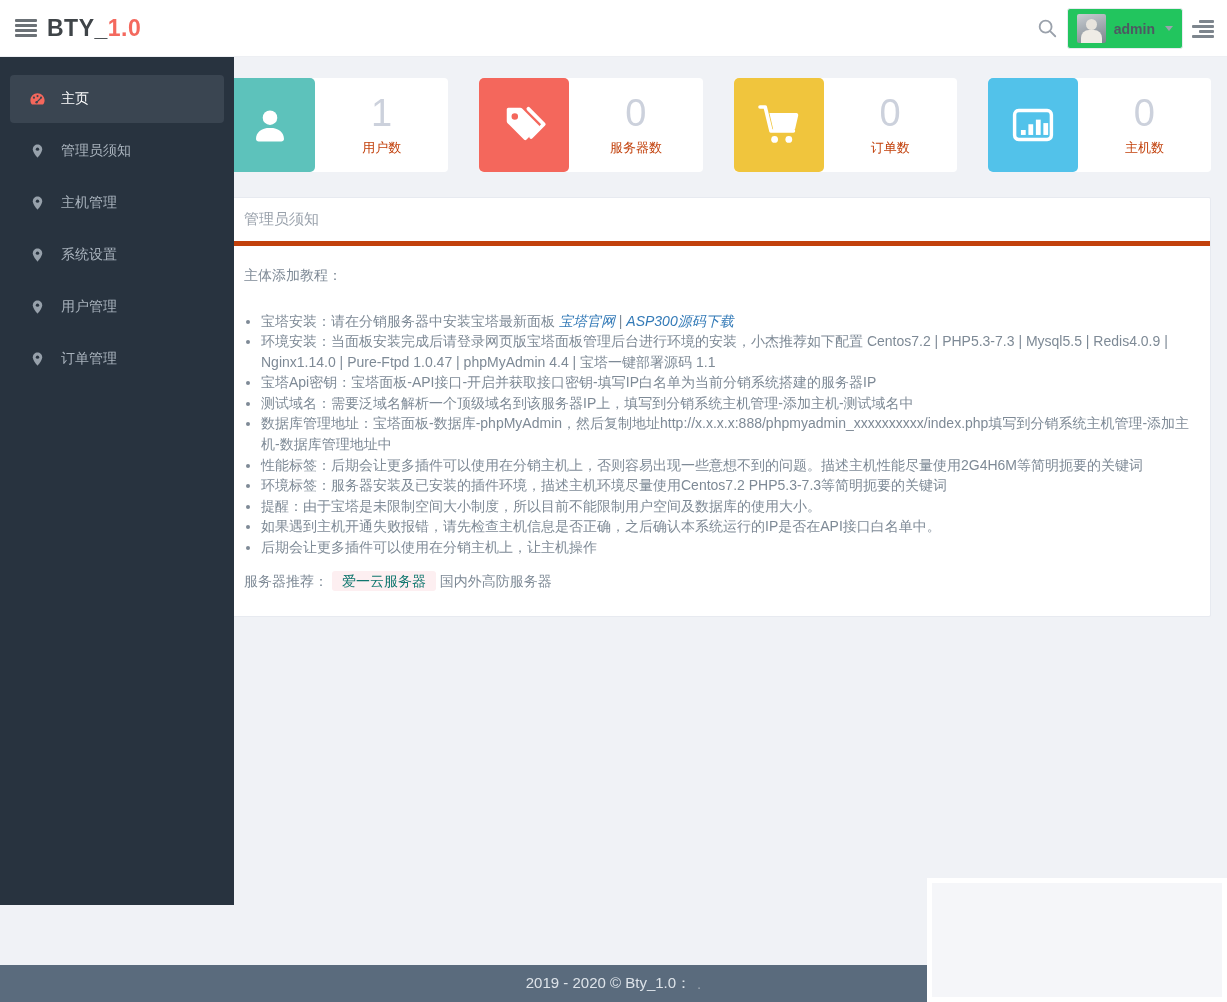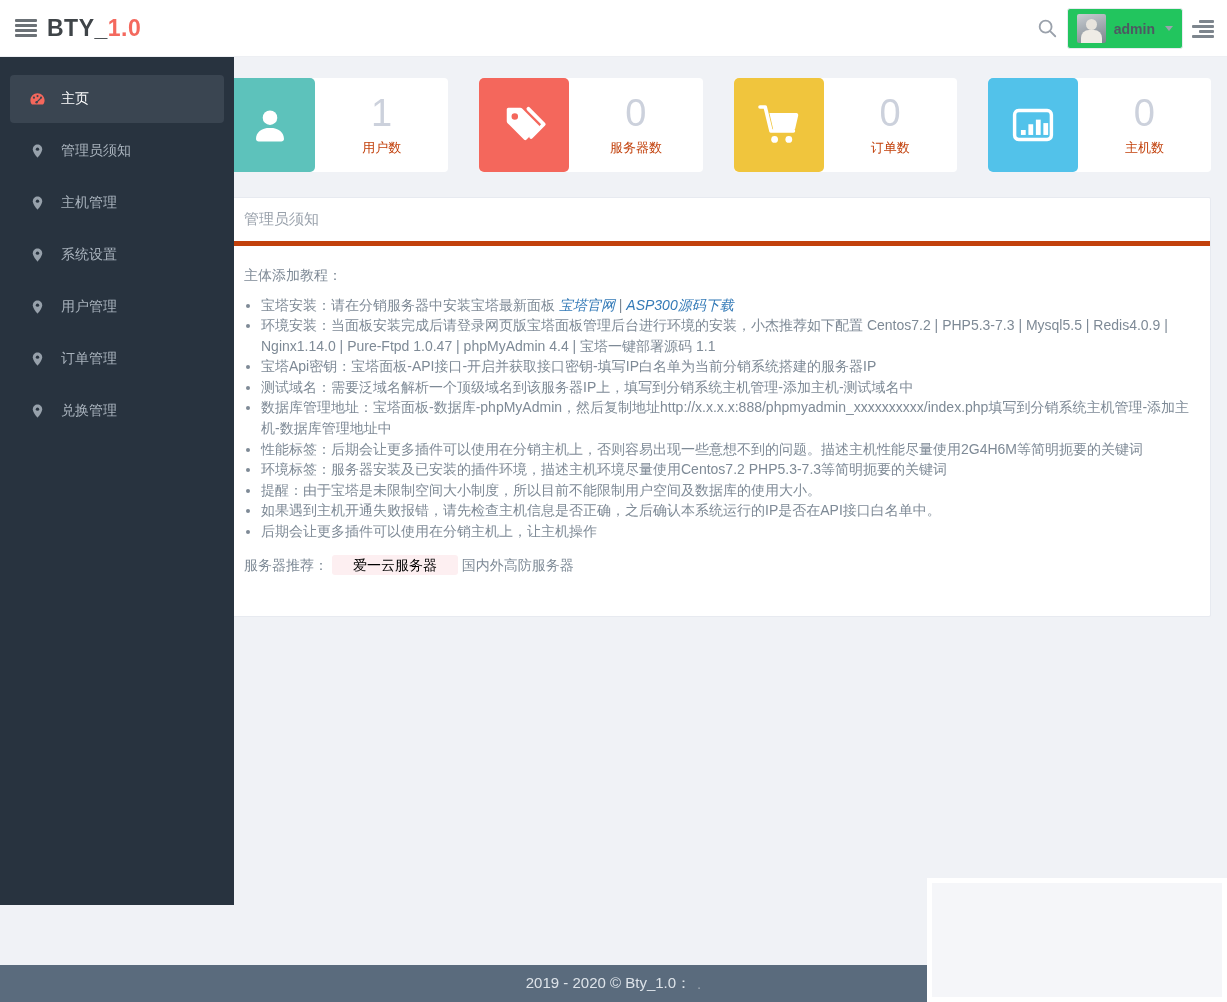--- a/index.html
+++ b/index.html
@@ -53,26 +53,26 @@
   .stat-iconbox { width:90px; height:94px; border-radius:5px; display:flex;
                   align-items:center; justify-content:center; color:#fff; flex:none; }
   .stat-body { flex:1; display:flex; flex-direction:column; align-items:center; justify-content:center; }
   .stat-value { font-size:38px; font-weight:400; color:#ccd1dc; line-height:1; }
   .stat-label { font-size:13px; color:#c2410c; margin-top:7px; }
 
   .panel { margin:25px 16px 0 15px; background:#fff; border:1px solid #e7eaf0;
            border-radius:2px; min-height:420px; }
   .panel-head { padding:12px 18px; border-bottom:5px solid #c2410c; color:#9aa2ac; font-size:15px; }
   .panel-body { padding:19px 18px 20px; font-size:14px; line-height:1.47; color:#7e8a96; }
-  .intro { margin-bottom:9px; }
+  .intro { margin-bottom:25px; }
   .notice-list { margin:0 0 0 2px; padding-left:15px; }
   .notice-list li { margin:0; }
   .link { color:#337ab7; text-decoration:none; cursor:pointer;font-style:italic; }
   .recommend { margin-top:13px; }
-  .pill { background:#fdeff1; color:#000000; padding:2px 21px; border-radius:3px; cursor:pointer; }
+  .pill { background:#fdeff1; color:#0f766e; padding:2px 10px; border-radius:3px; cursor:pointer; }
   .version { margin-top:13px; }
 
   
   .footer { position:absolute; left:0; right:0; bottom:0; height:37px; background:#5a6b7d;
             display:flex; align-items:center; justify-content:center; gap:6px;
             color:#dde3e9; font-size:15px; z-index:2; }
   .footer-dot { color:rgba(255,255,255,.4); cursor:pointer; }
 
   
   .overlay-box { position:absolute; right:0; bottom:0; width:300px; height:124px;
@@ -160,29 +160,20 @@
         <span>用户管理</span>
       </div>
       <div class="side-item">
         <span class="side-icon" style="--hole: #28333f;">
           <svg width="15" height="16" viewBox="0 0 24 24">
             <path fill="currentColor" d="M12 1.5c-4.1 0-7.5 3.4-7.5 7.5 0 5.6 7.5 13.5 7.5 13.5S19.5 14.6 19.5 9c0-4.1-3.4-7.5-7.5-7.5z"></path>
             <circle cx="12" cy="9" r="2.7" fill="var(--hole)"></circle>
           </svg>
         </span>
         <span>订单管理</span>
-      </div>
-      <div class="side-item">
-        <span class="side-icon" style="--hole: #28333f;">
-          <svg width="15" height="16" viewBox="0 0 24 24">
-            <path fill="currentColor" d="M12 1.5c-4.1 0-7.5 3.4-7.5 7.5 0 5.6 7.5 13.5 7.5 13.5S19.5 14.6 19.5 9c0-4.1-3.4-7.5-7.5-7.5z"></path>
-            <circle cx="12" cy="9" r="2.7" fill="var(--hole)"></circle>
-          </svg>
-        </span>
-        <span>兑换管理</span>
       </div>
     </div>
 </div>
 
 <div class="main">
   <div class="stats">
       <div class="stat-card">
         <div class="stat-iconbox" style="background: rgb(93, 194, 187); --hole: #5dc2bb;">
           <svg width="46" height="46" viewBox="0 0 24 24">
             <circle cx="12" cy="8.2" r="3.8" fill="currentColor"></circle>

